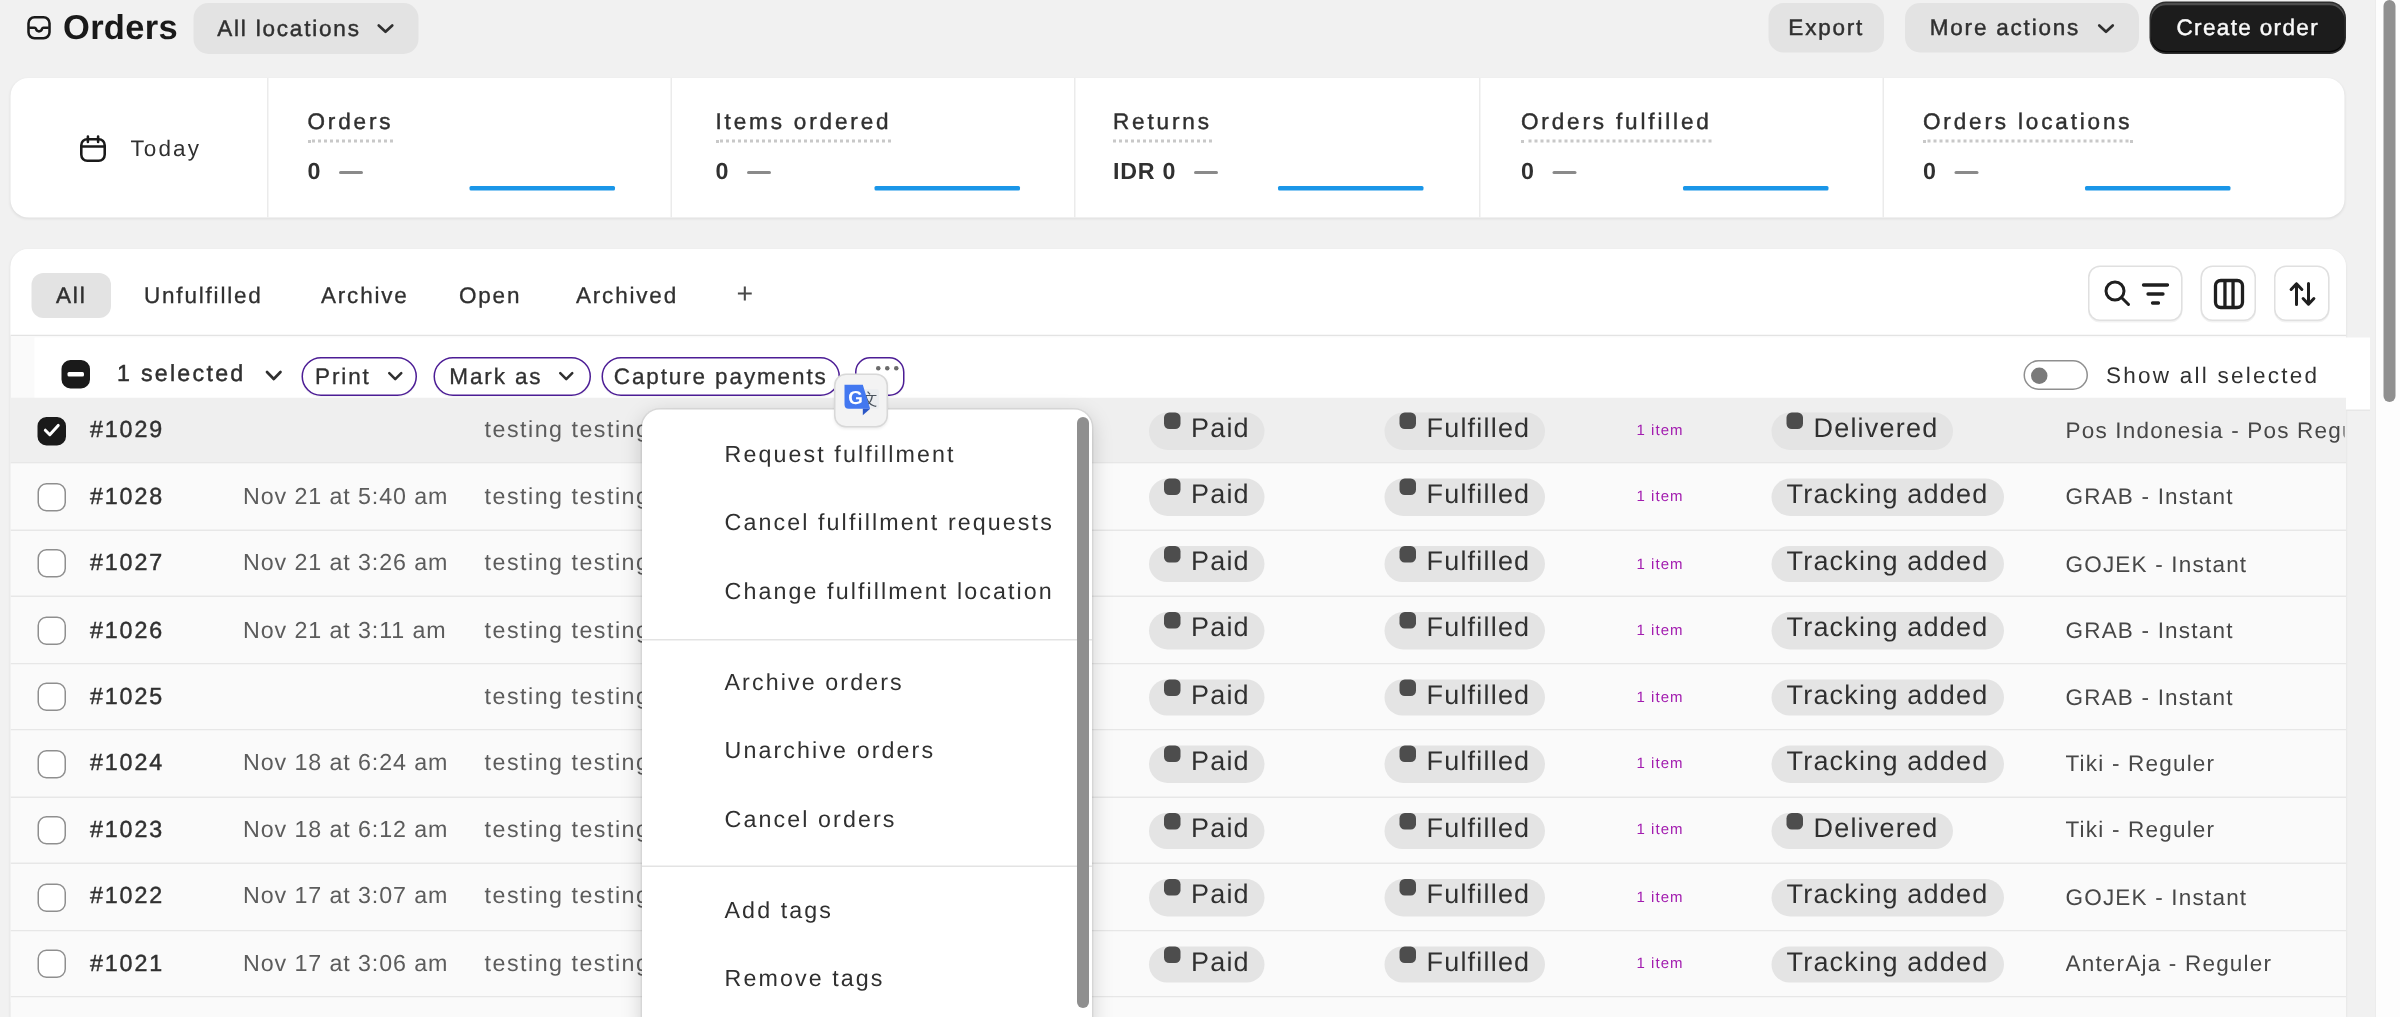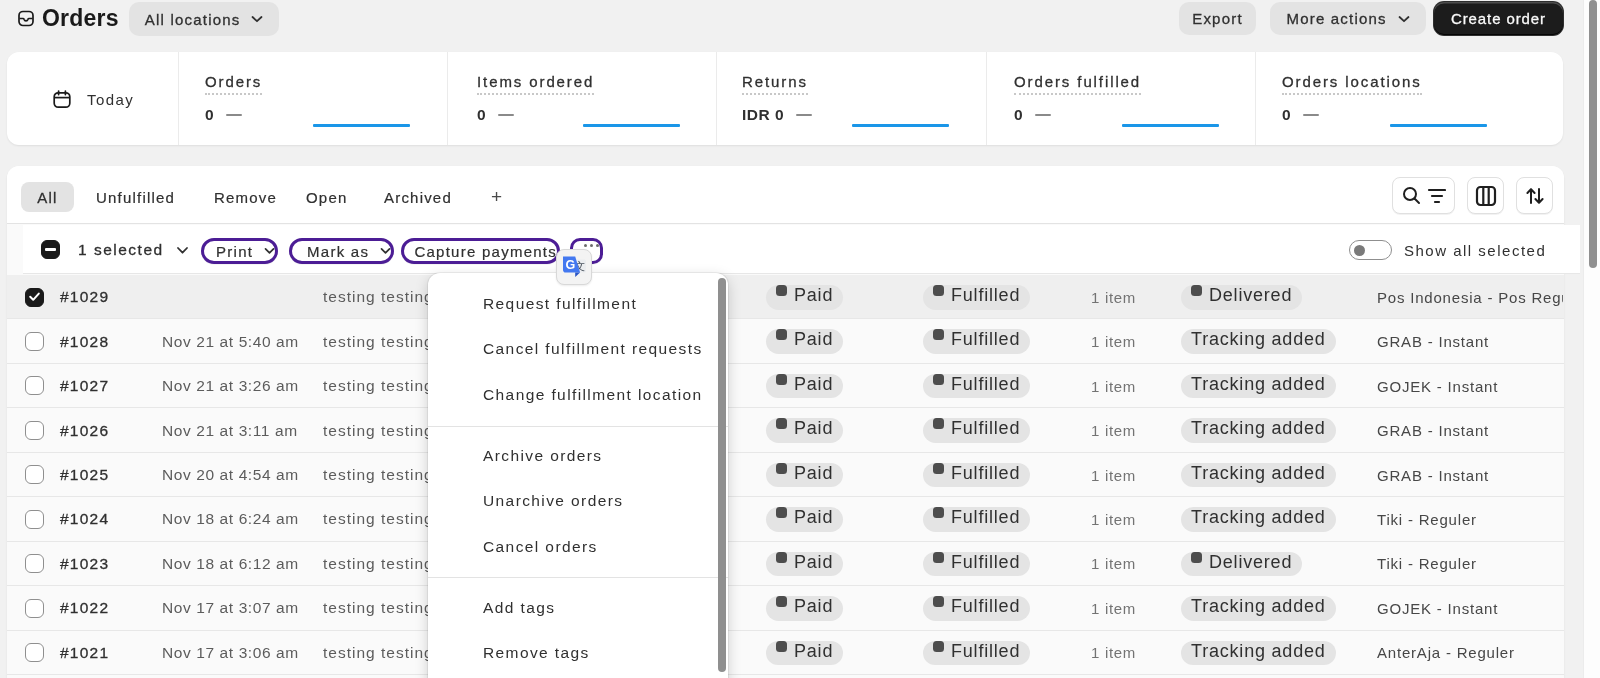--- a/index.html
+++ b/index.html
@@ -29,32 +29,32 @@
 
 
 #main{left:7px;top:166px;width:1557px;height:512px;background:#fafafa;border-radius:12px 12px 0 0;box-shadow:0 1px 2px rgba(0,0,0,.08);}
 #tabsrow{position:absolute;left:0;top:0;width:100%;height:58px;background:#fff;border-radius:12px 12px 0 0;border-bottom:1px solid #e3e3e3;}
 .tab{position:absolute;top:2px;height:58px;display:flex;align-items:center;font-size:15px;letter-spacing:1.2px;color:#303030;}
 #tab-all{left:14px;top:16px;height:30px;width:53px;border-radius:8px;background:#e3e3e3;justify-content:center;}
 .iconbtn{position:absolute;top:11px;height:37px;background:#fff;border:1px solid #e0e0e0;border-radius:8px;box-shadow:0 1px 0 rgba(0,0,0,.05);display:flex;align-items:center;justify-content:center;}
 
 #bulkbar{position:absolute;left:0;top:59px;width:100%;height:49px;background:#fff;border-bottom:1px solid #e7e7e7;margin-left:16px;}
 .d3{width:3px;height:3px;border-radius:50%;background:#6b6b6b;display:block;}
-.pill{position:absolute;top:13px;height:26px;border-radius:13px;border:3px solid #4c1d95;background:#fff;display:flex;align-items:center;justify-content:flex-end;font-size:15px;letter-spacing:1.25px;color:#303030;box-shadow:0 1px 0 rgba(0,0,0,.04);}
+.pill{position:absolute;top:13px;height:26px;border-radius:13px;border:1px solid #4c1d95;background:#fff;display:flex;align-items:center;justify-content:center;font-size:15px;letter-spacing:1.25px;color:#303030;box-shadow:0 1px 0 rgba(0,0,0,.04);}
 
 
 .row{position:absolute;left:0;width:1557px;height:44.45px;border-bottom:1px solid #e7e7e7;background:#fafafa;}
 .row.sel{background:#efefef;}
 .cbx{position:absolute;left:18px;top:12.5px;width:19px;height:19px;border:1.7px solid #8f8f8f;border-radius:6px;background:#fff;}
 .cbx.dark{background:#1a1a1a;border-color:#1a1a1a;}
 .cell{position:absolute;top:0;height:44.45px;display:flex;align-items:center;font-size:15.5px;}
 .c-num{left:53px;color:#303030;letter-spacing:1.25px;}
 .c-date{left:155px;color:#5c5c5c;letter-spacing:0.6px;}
 .c-cust{left:316px;color:#5c5c5c;letter-spacing:1.0px;}
-.c-items{left:1084px;color:#737373;font-size:15px;letter-spacing:0.7px;}
+.c-items{left:1084px;color:#a21caf;font-size:10px;letter-spacing:0.7px;}
 .c-meth{left:1370px;color:#474747;font-size:15px;letter-spacing:0.8px;width:186px;overflow:hidden;white-space:nowrap;}
 .badge{position:absolute;top:10px;height:24.5px;border-radius:13px;background:#e4e4e4;display:flex;align-items:flex-start;font-size:18px;letter-spacing:0.8px;color:#303030;padding:0 10px;white-space:nowrap;}
 .badge .dot{width:11px;height:11px;border-radius:3.5px;background:#4d4d4d;margin-right:7px;}
 
 
 #popup{left:428px;top:273px;width:300px;height:420px;background:#fff;border-radius:12px;box-shadow:0 4px 14px rgba(0,0,0,.18),0 0 0 1px rgba(0,0,0,.06);z-index:30;}
 .mi{position:absolute;left:15px;font-size:15.5px;letter-spacing:1.4px;color:#303030;margin-left:40px;}
 .mdiv{position:absolute;left:0;width:100%;height:1px;background:#e3e3e3;}
 #popup-sb{position:absolute;left:289.5px;top:5px;width:8px;height:394px;background:#8f8f8f;border-radius:4px;}
 
@@ -132,21 +132,21 @@
       <b>0</b>
       <span class="dash"></span>
     </div>
   <div class="spark" style="left:1383px"></div>
 </div>
 
 <div id="main" class="abs">
   <div id="tabsrow">
     <div id="tab-all" class="tab semib">All</div>
     <div class="tab med" style="left:89px">Unfulfilled</div>
-    <div class="tab med" style="left:207px">Remove</div>
+    <div class="tab med" style="left:207px">Archive</div>
     <div class="tab med" style="left:299px">Open</div>
     <div class="tab med" style="left:377px">Archived</div>
     <div class="tab" style="left:484px;font-size:19px;color:#4a4a4a;">+</div>
 
     <div class="iconbtn" style="left:1385px;width:63px;">
       <svg width="44" height="22" viewBox="0 0 44 22" fill="none">
         <circle cx="8" cy="9" r="6" stroke="#1f1f1f" stroke-width="2"></circle>
         <path d="M12.5 13.5 L17 18" stroke="#1f1f1f" stroke-width="2" stroke-linecap="round"></path>
         <path d="M27 5 H43 M30 11 H40 M33 17 H37" stroke="#1f1f1f" stroke-width="2.2" stroke-linecap="round"></path>
       </svg>
@@ -181,21 +181,21 @@
         </svg></div>
     <div class="pill med" style="left:378px;width:159px;">Capture payments</div>
     <div class="pill" style="left:547px;width:33px;border-radius:10px;"></div>
     <div class="abs" style="left:561px;top:19px;z-index:2;display:flex;gap:3px;">
         <i class="d3"></i>
         <i class="d3"></i>
         <i class="d3"></i>
       </div>
   </div>
 
-  <div id="rows" style="position:absolute;left:0;top:109px;width:1557px;height:403px;overflow:hidden;text-decoration:underline;">
+  <div id="rows" style="position:absolute;left:0;top:99px;width:1557px;height:403px;overflow:hidden;text-decoration:underline;">
       <div class="row sel" style="top:0.00px">
         <div class="cbx dark"><svg width="15" height="15" viewBox="0 0 15 15" style="margin:0.5px 0 0 0.5px">
             <path d="M3.2 7.8 L6.2 10.8 L11.8 4.6" stroke="#fff" stroke-width="2" fill="none" stroke-linecap="round" stroke-linejoin="round"></path>
           </svg></div>
         <div class="cell c-num semib">#1029</div>
         <div class="cell c-cust">testing testing</div>
         <div class="badge" style="left:759px"><span class="dot"></span>Paid</div>
         <div class="badge" style="left:916px"><span class="dot"></span>Fulfilled</div>
         <div class="cell c-items">1 item</div>
         <div class="badge" style="left:1174px"><span class="dot"></span>Delivered</div>
@@ -230,21 +230,20 @@
         <div class="cell c-cust">testing testing</div>
         <div class="badge" style="left:759px"><span class="dot"></span>Paid</div>
         <div class="badge" style="left:916px"><span class="dot"></span>Fulfilled</div>
         <div class="cell c-items">1 item</div>
         <div class="badge" style="left:1174px">Tracking added</div>
         <div class="cell c-meth">GRAB - Instant</div>
       </div>
       <div class="row" style="top:177.80px">
         <div class="cbx"></div>
         <div class="cell c-num semib">#1025</div>
-        <div class="cell c-date">Nov 20 at 4:54 am</div>
         <div class="cell c-cust">testing testing</div>
         <div class="badge" style="left:759px"><span class="dot"></span>Paid</div>
         <div class="badge" style="left:916px"><span class="dot"></span>Fulfilled</div>
         <div class="cell c-items">1 item</div>
         <div class="badge" style="left:1174px">Tracking added</div>
         <div class="cell c-meth">GRAB - Instant</div>
       </div>
       <div class="row" style="top:222.25px">
         <div class="cbx"></div>
         <div class="cell c-num semib">#1024</div>

